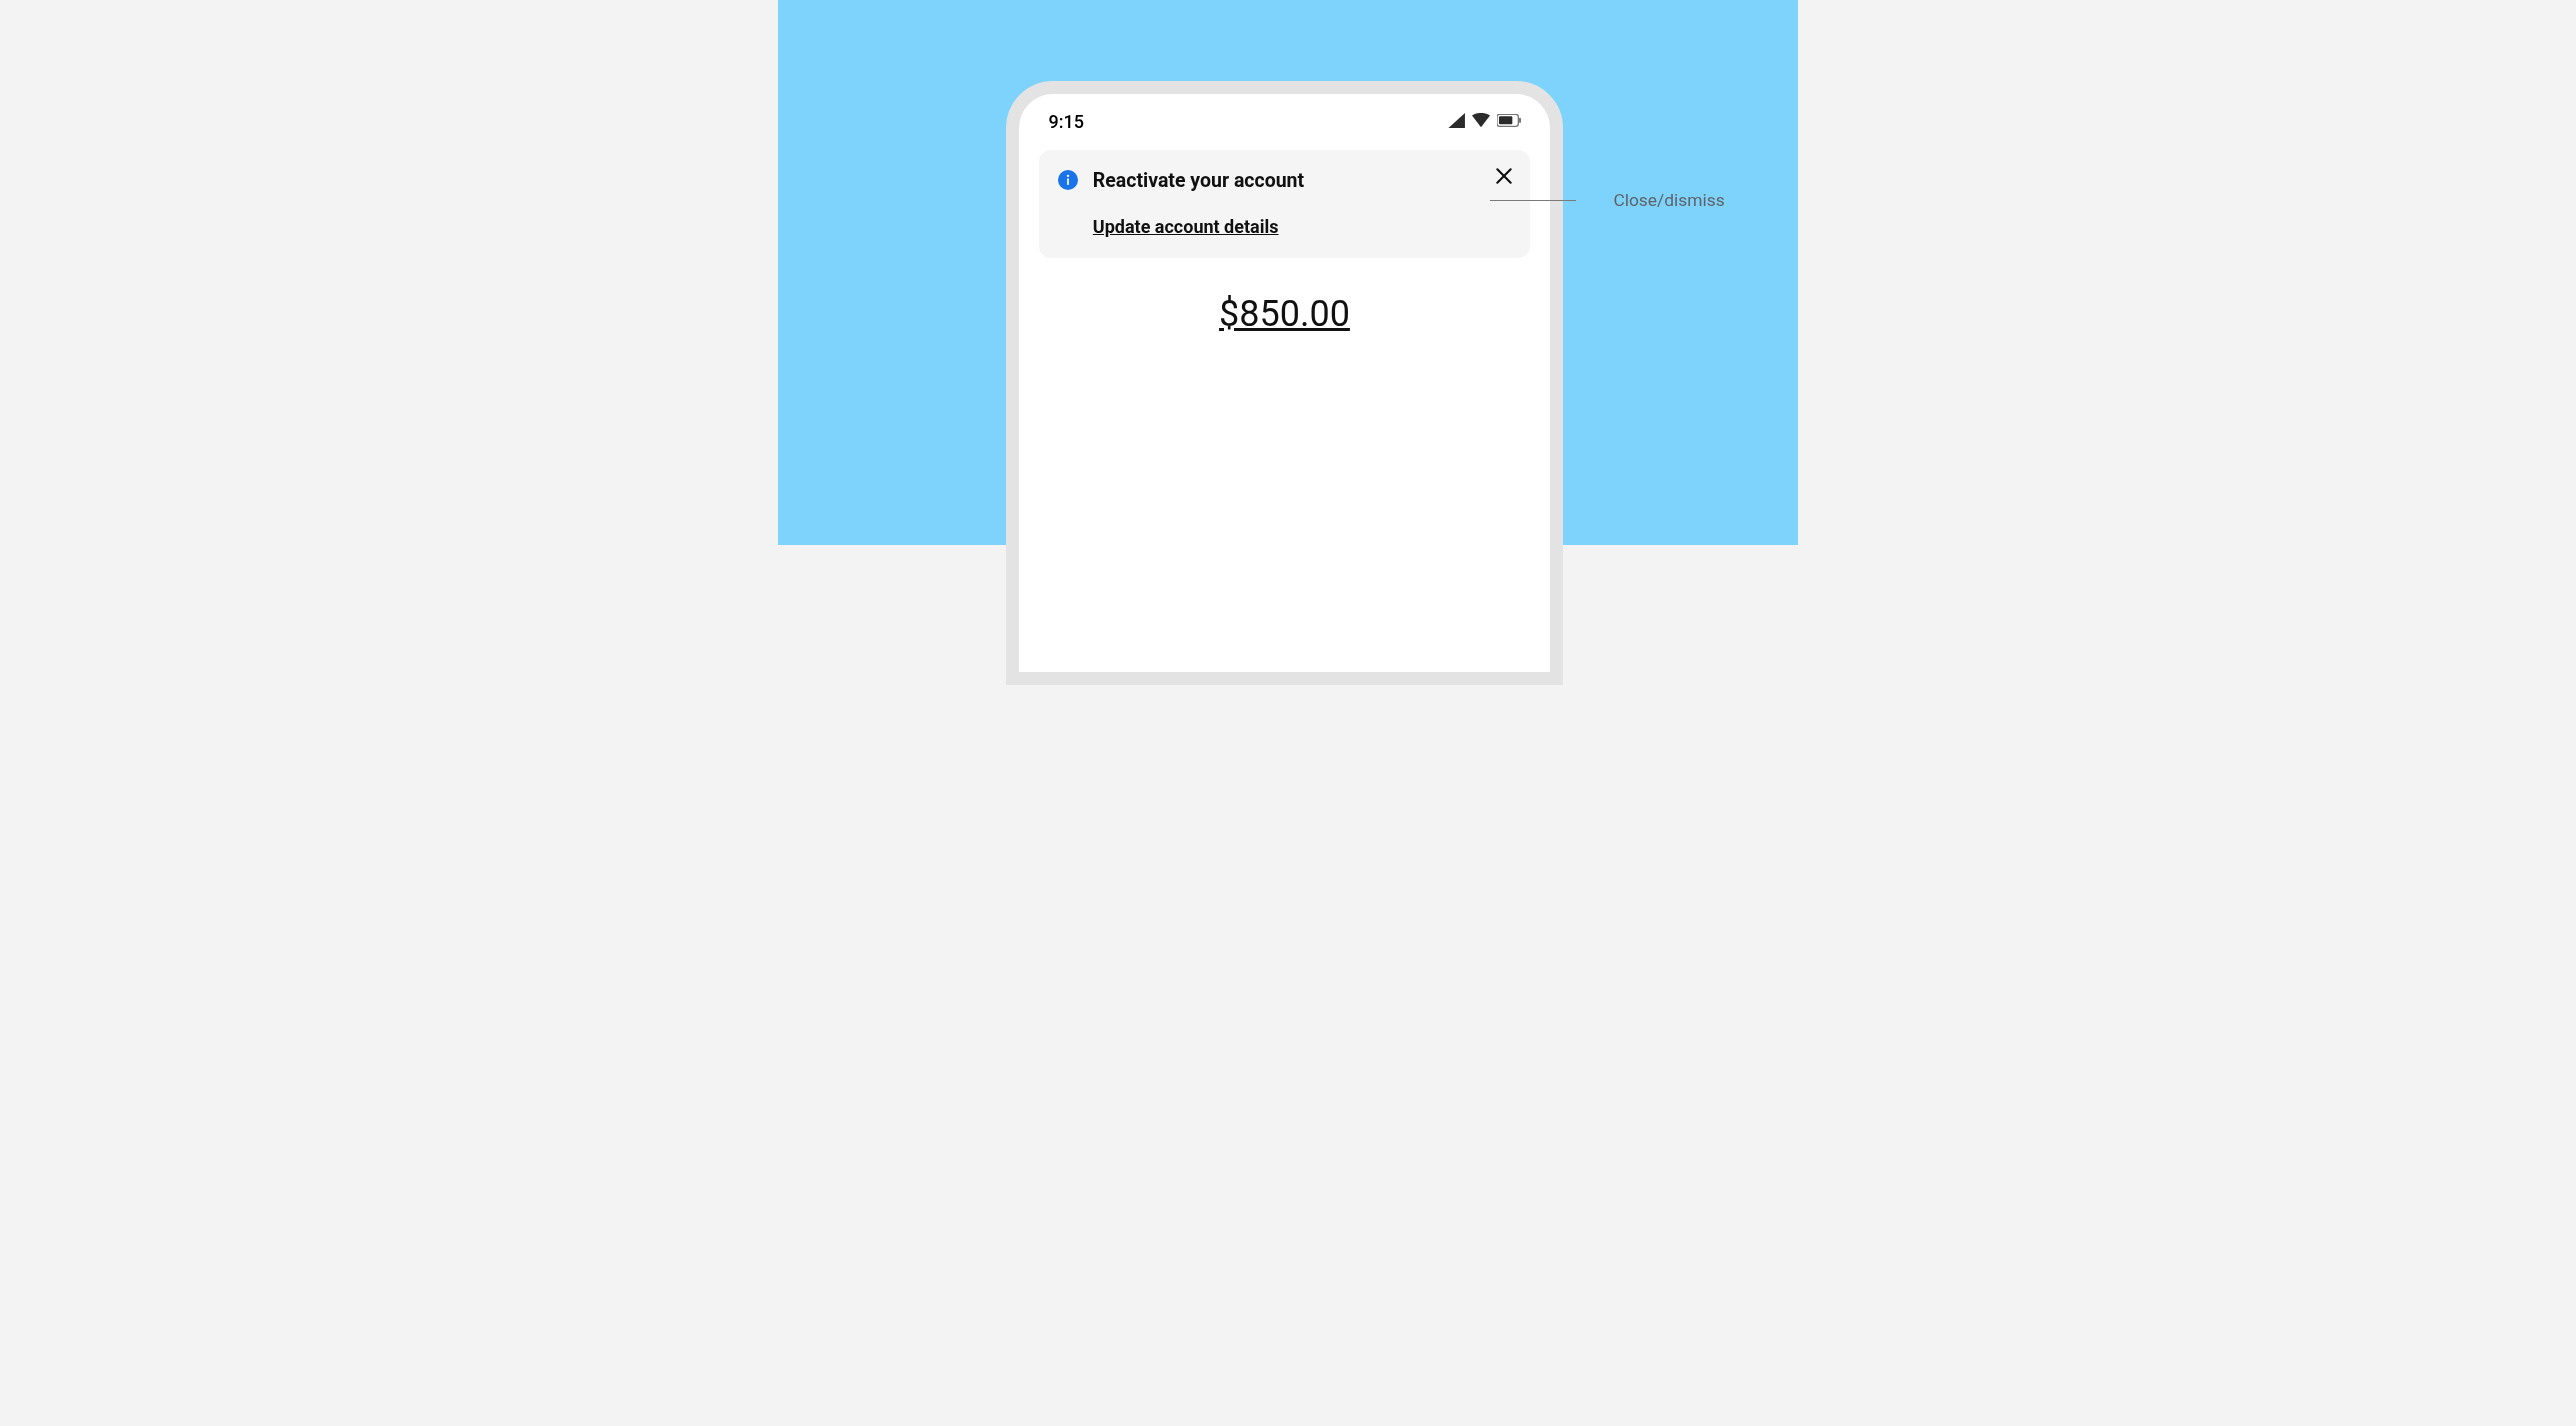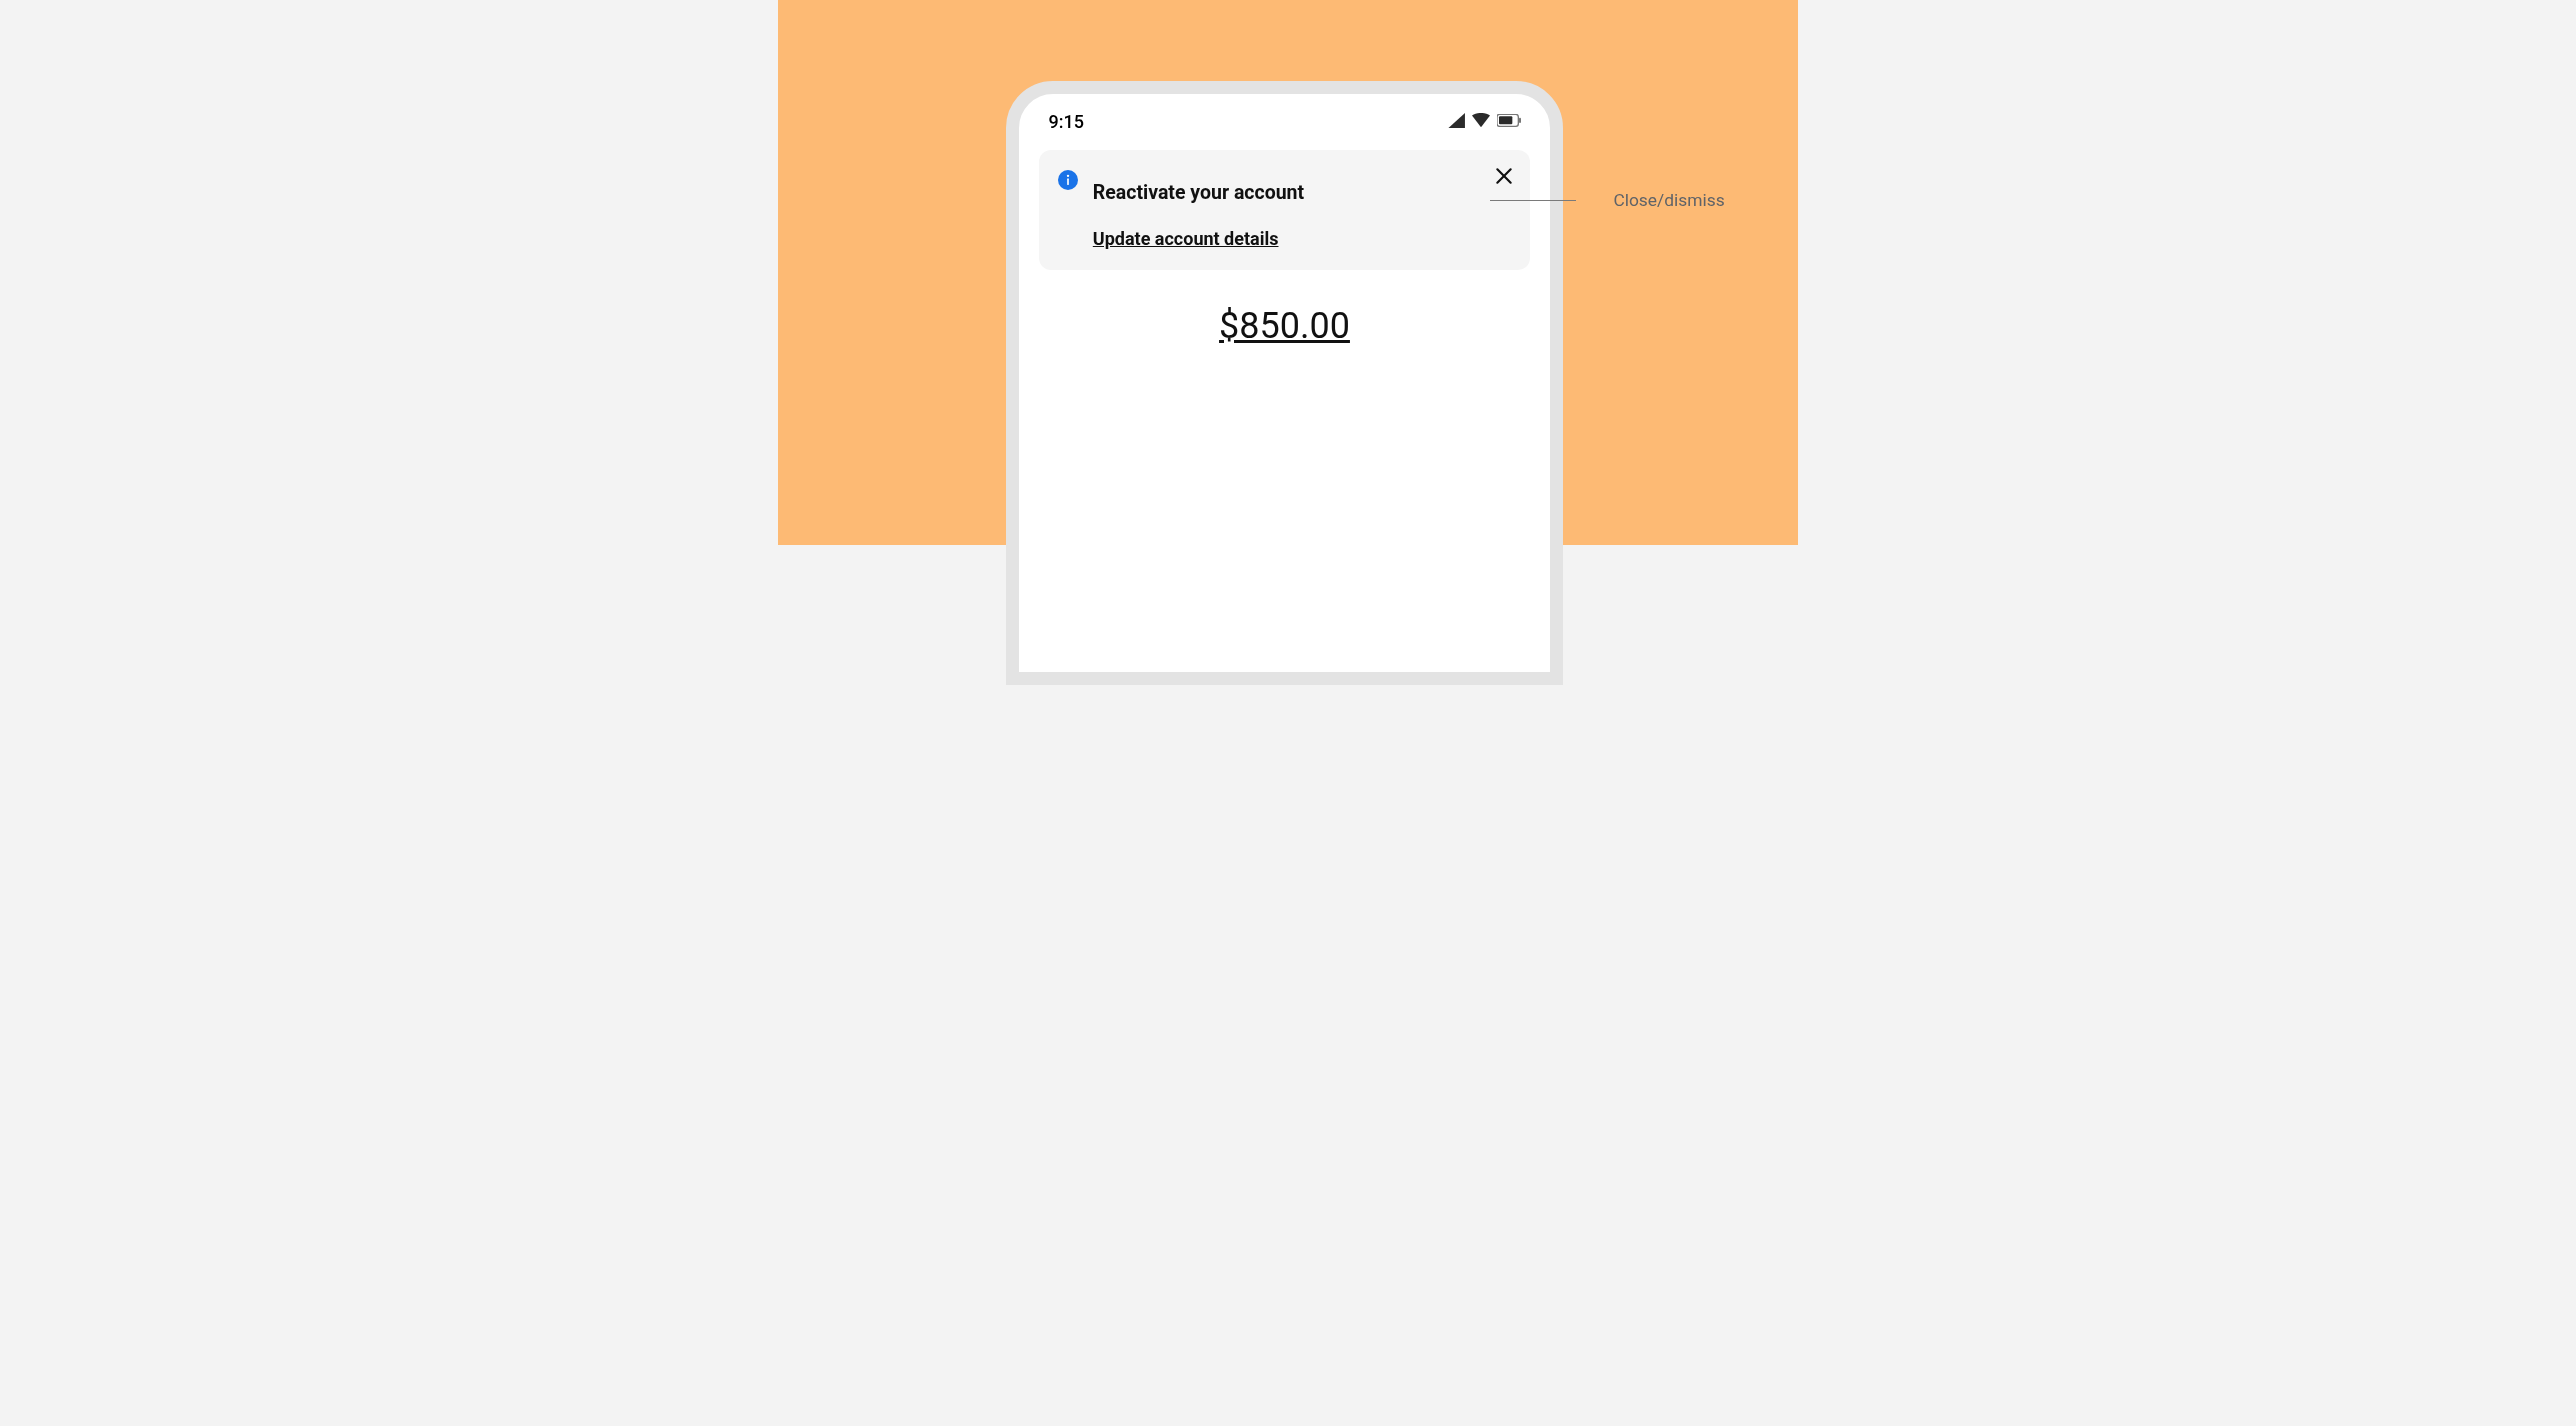--- a/index.html
+++ b/index.html
@@ -7,21 +7,21 @@
   body {
     background: #f3f3f3;
     font-family: -apple-system, BlinkMacSystemFont, "Segoe UI", Roboto, Helvetica, Arial, sans-serif;
     overflow: hidden;
   }
   .stage {
     position: relative;
     width: 1020px;
     height: 545px;
     margin: 0 auto;
-    background: #fdba74;
+    background: #7dd3fc;
   }
   .device-frame {
     position: absolute;
     left: 228px;
     top: 81px;
     width: 557px;
     height: 604px;
     background: #ffffff;
     border: 13.4px solid #e3e3e3;
     border-radius: 47px 47px 0 0;
@@ -52,21 +52,21 @@
     gap: 14.8px;
     align-items: flex-start;
     position: relative;
   }
   .notice-icon {
     flex: 0 0 auto;
     width: 20px;
     height: 20px;
     margin-top: 1.3px;
   }
-  .notice-body { flex: 1 1 auto; padding-right: 34px; margin-top: 12px; }
+  .notice-body { flex: 1 1 auto; padding-right: 34px; }
   .notice-title {
     font-size: 19.5px;
     font-weight: 700;
     color: #111;
     margin-bottom: 4px;
   }
   .notice-desc {
     font-size: 18px;
     line-height: 1.45;
     color: #111;

